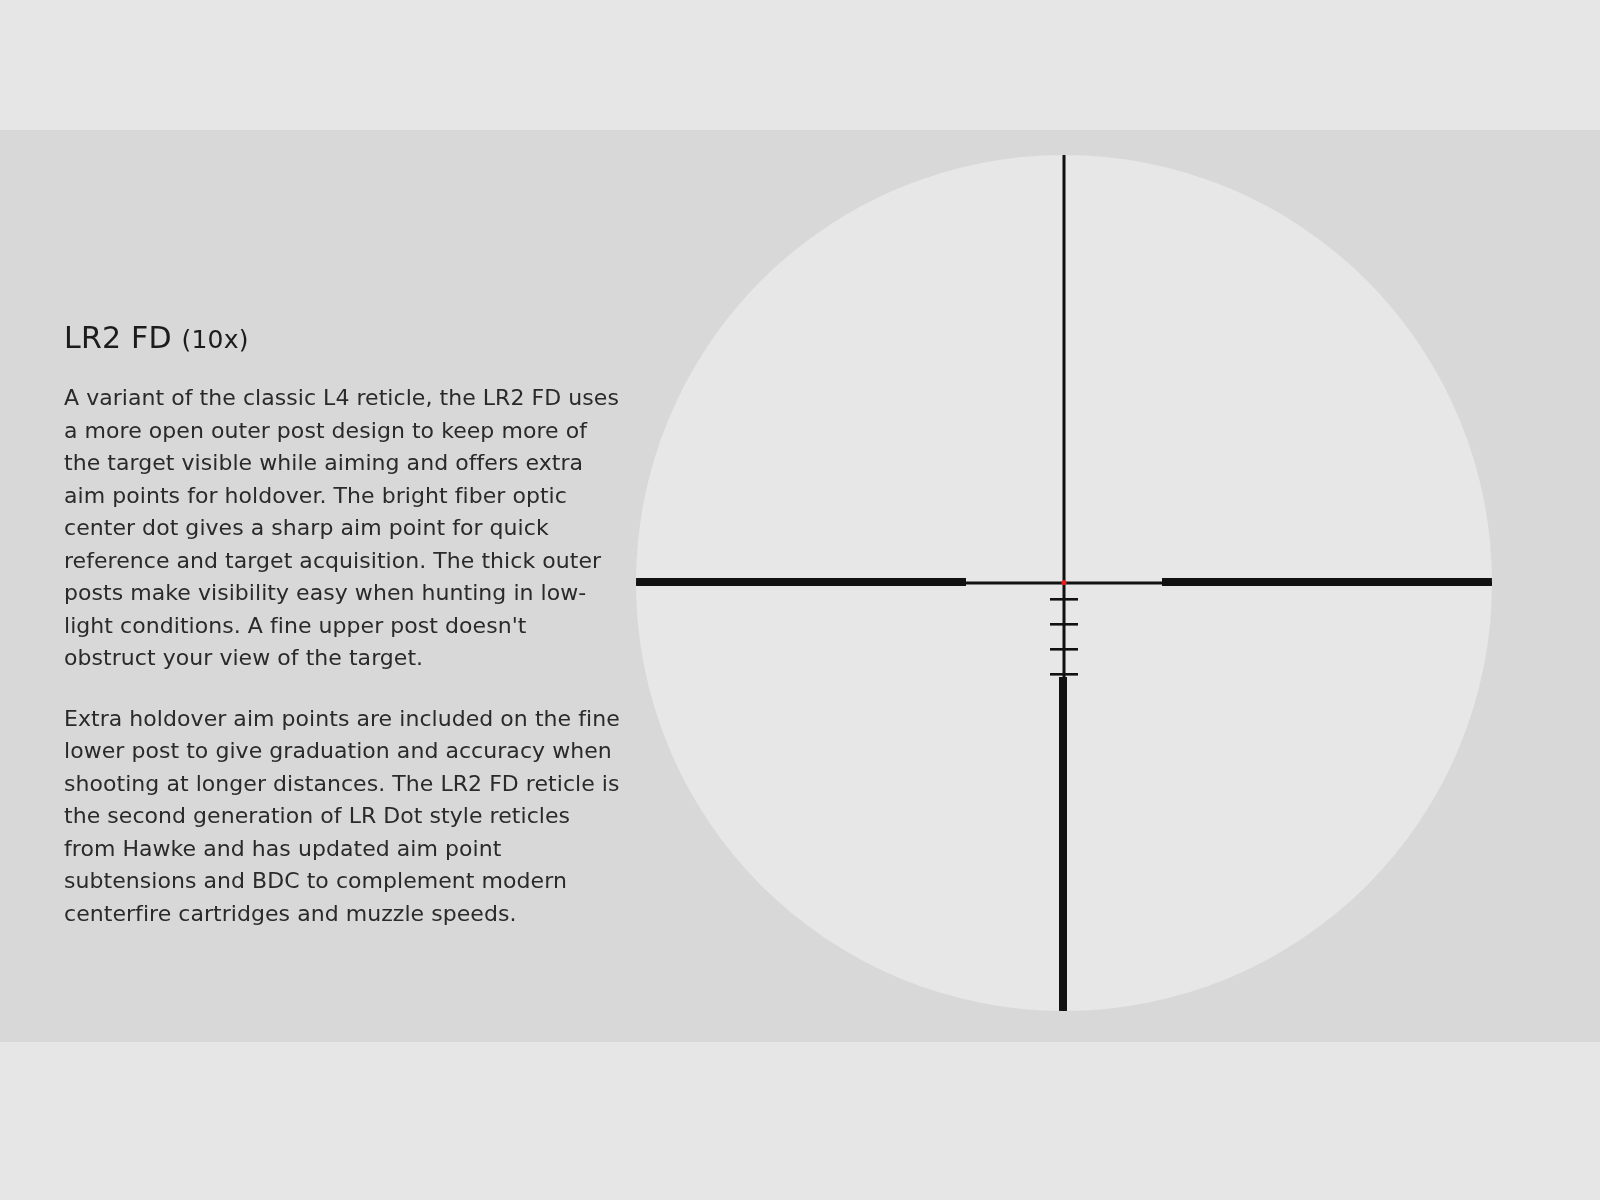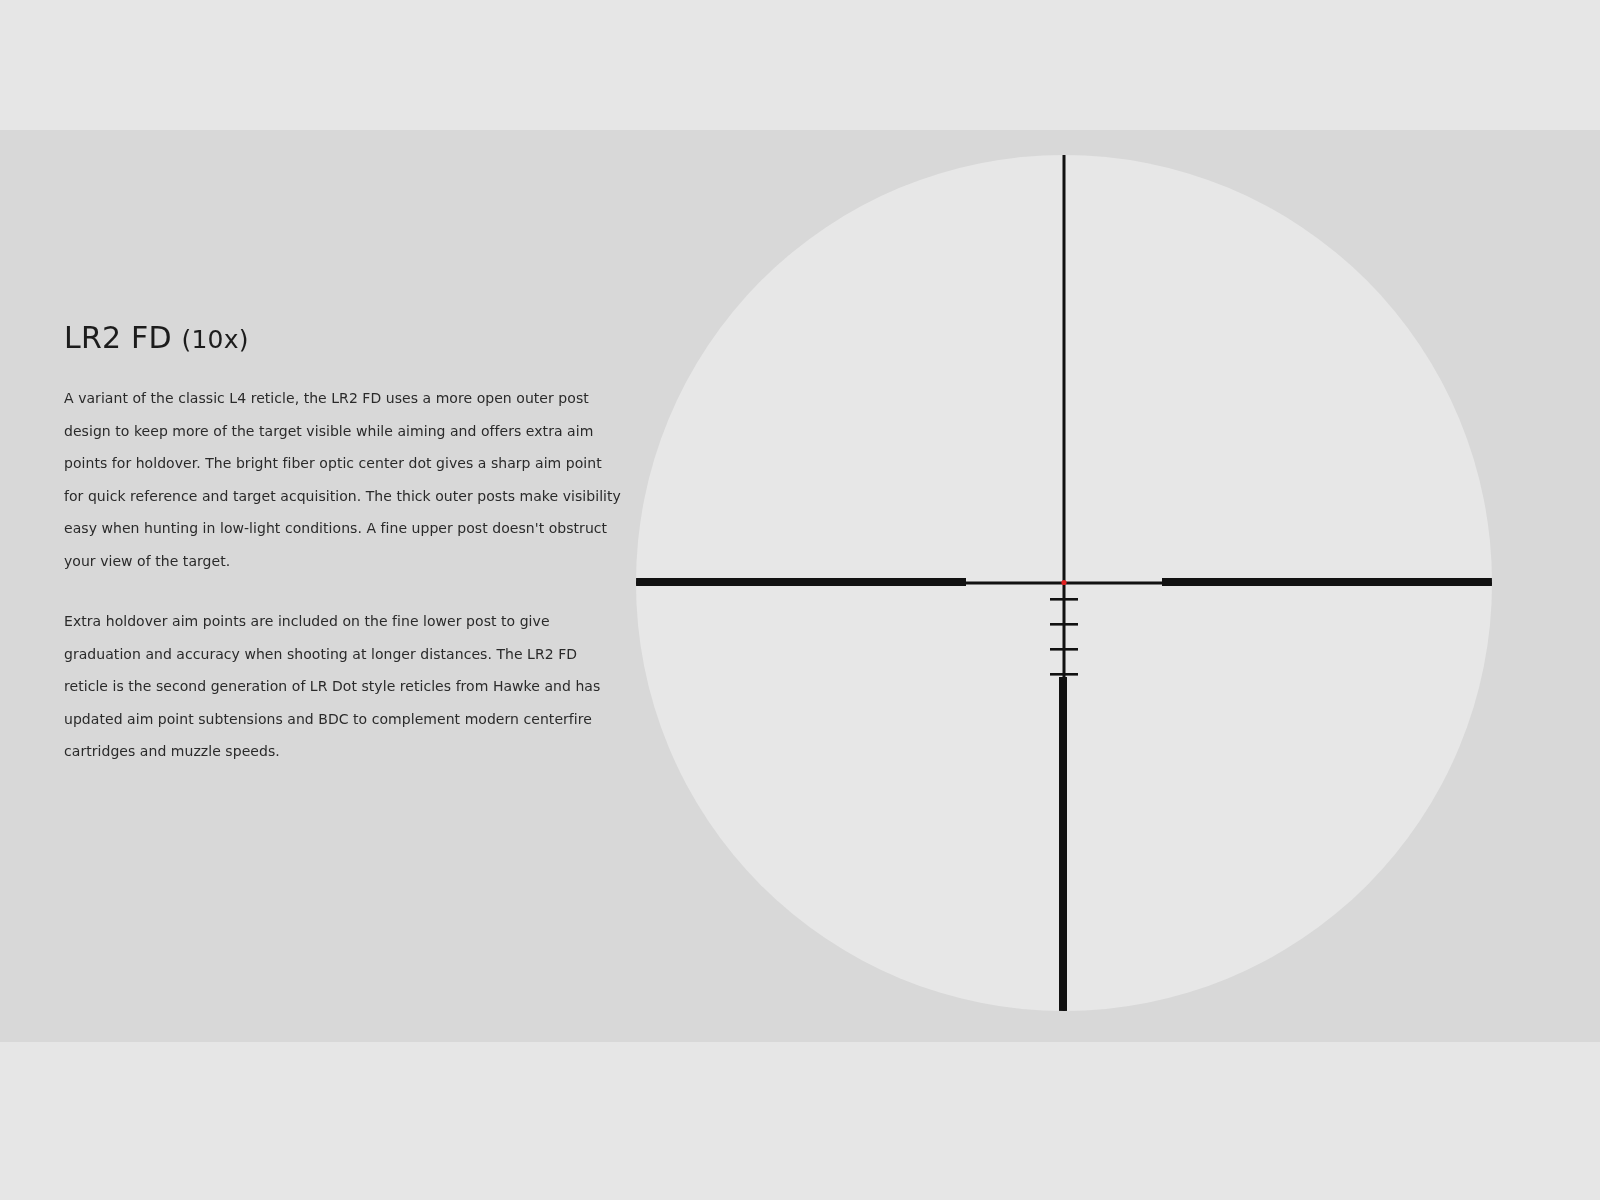--- a/index.html
+++ b/index.html
@@ -47,21 +47,21 @@
     color: #1c1c1c;
     letter-spacing: 0.2px;
     margin: 0 0 26px 0;
     line-height: 1.2;
   }
   .title .mag {
     font-size: 25px;
   }
   .para {
     font-family: "DejaVu Sans", sans-serif;
-    font-size: 14px;
+    font-size: 22px;
     line-height: 32.5px;
     color: #2a2a2a;
     margin: 0 0 28px 0;
     letter-spacing: 0.05px;
   }
   .para:last-child {
     margin-bottom: 0;
   }
   .scope-wrap {
     position: absolute;

